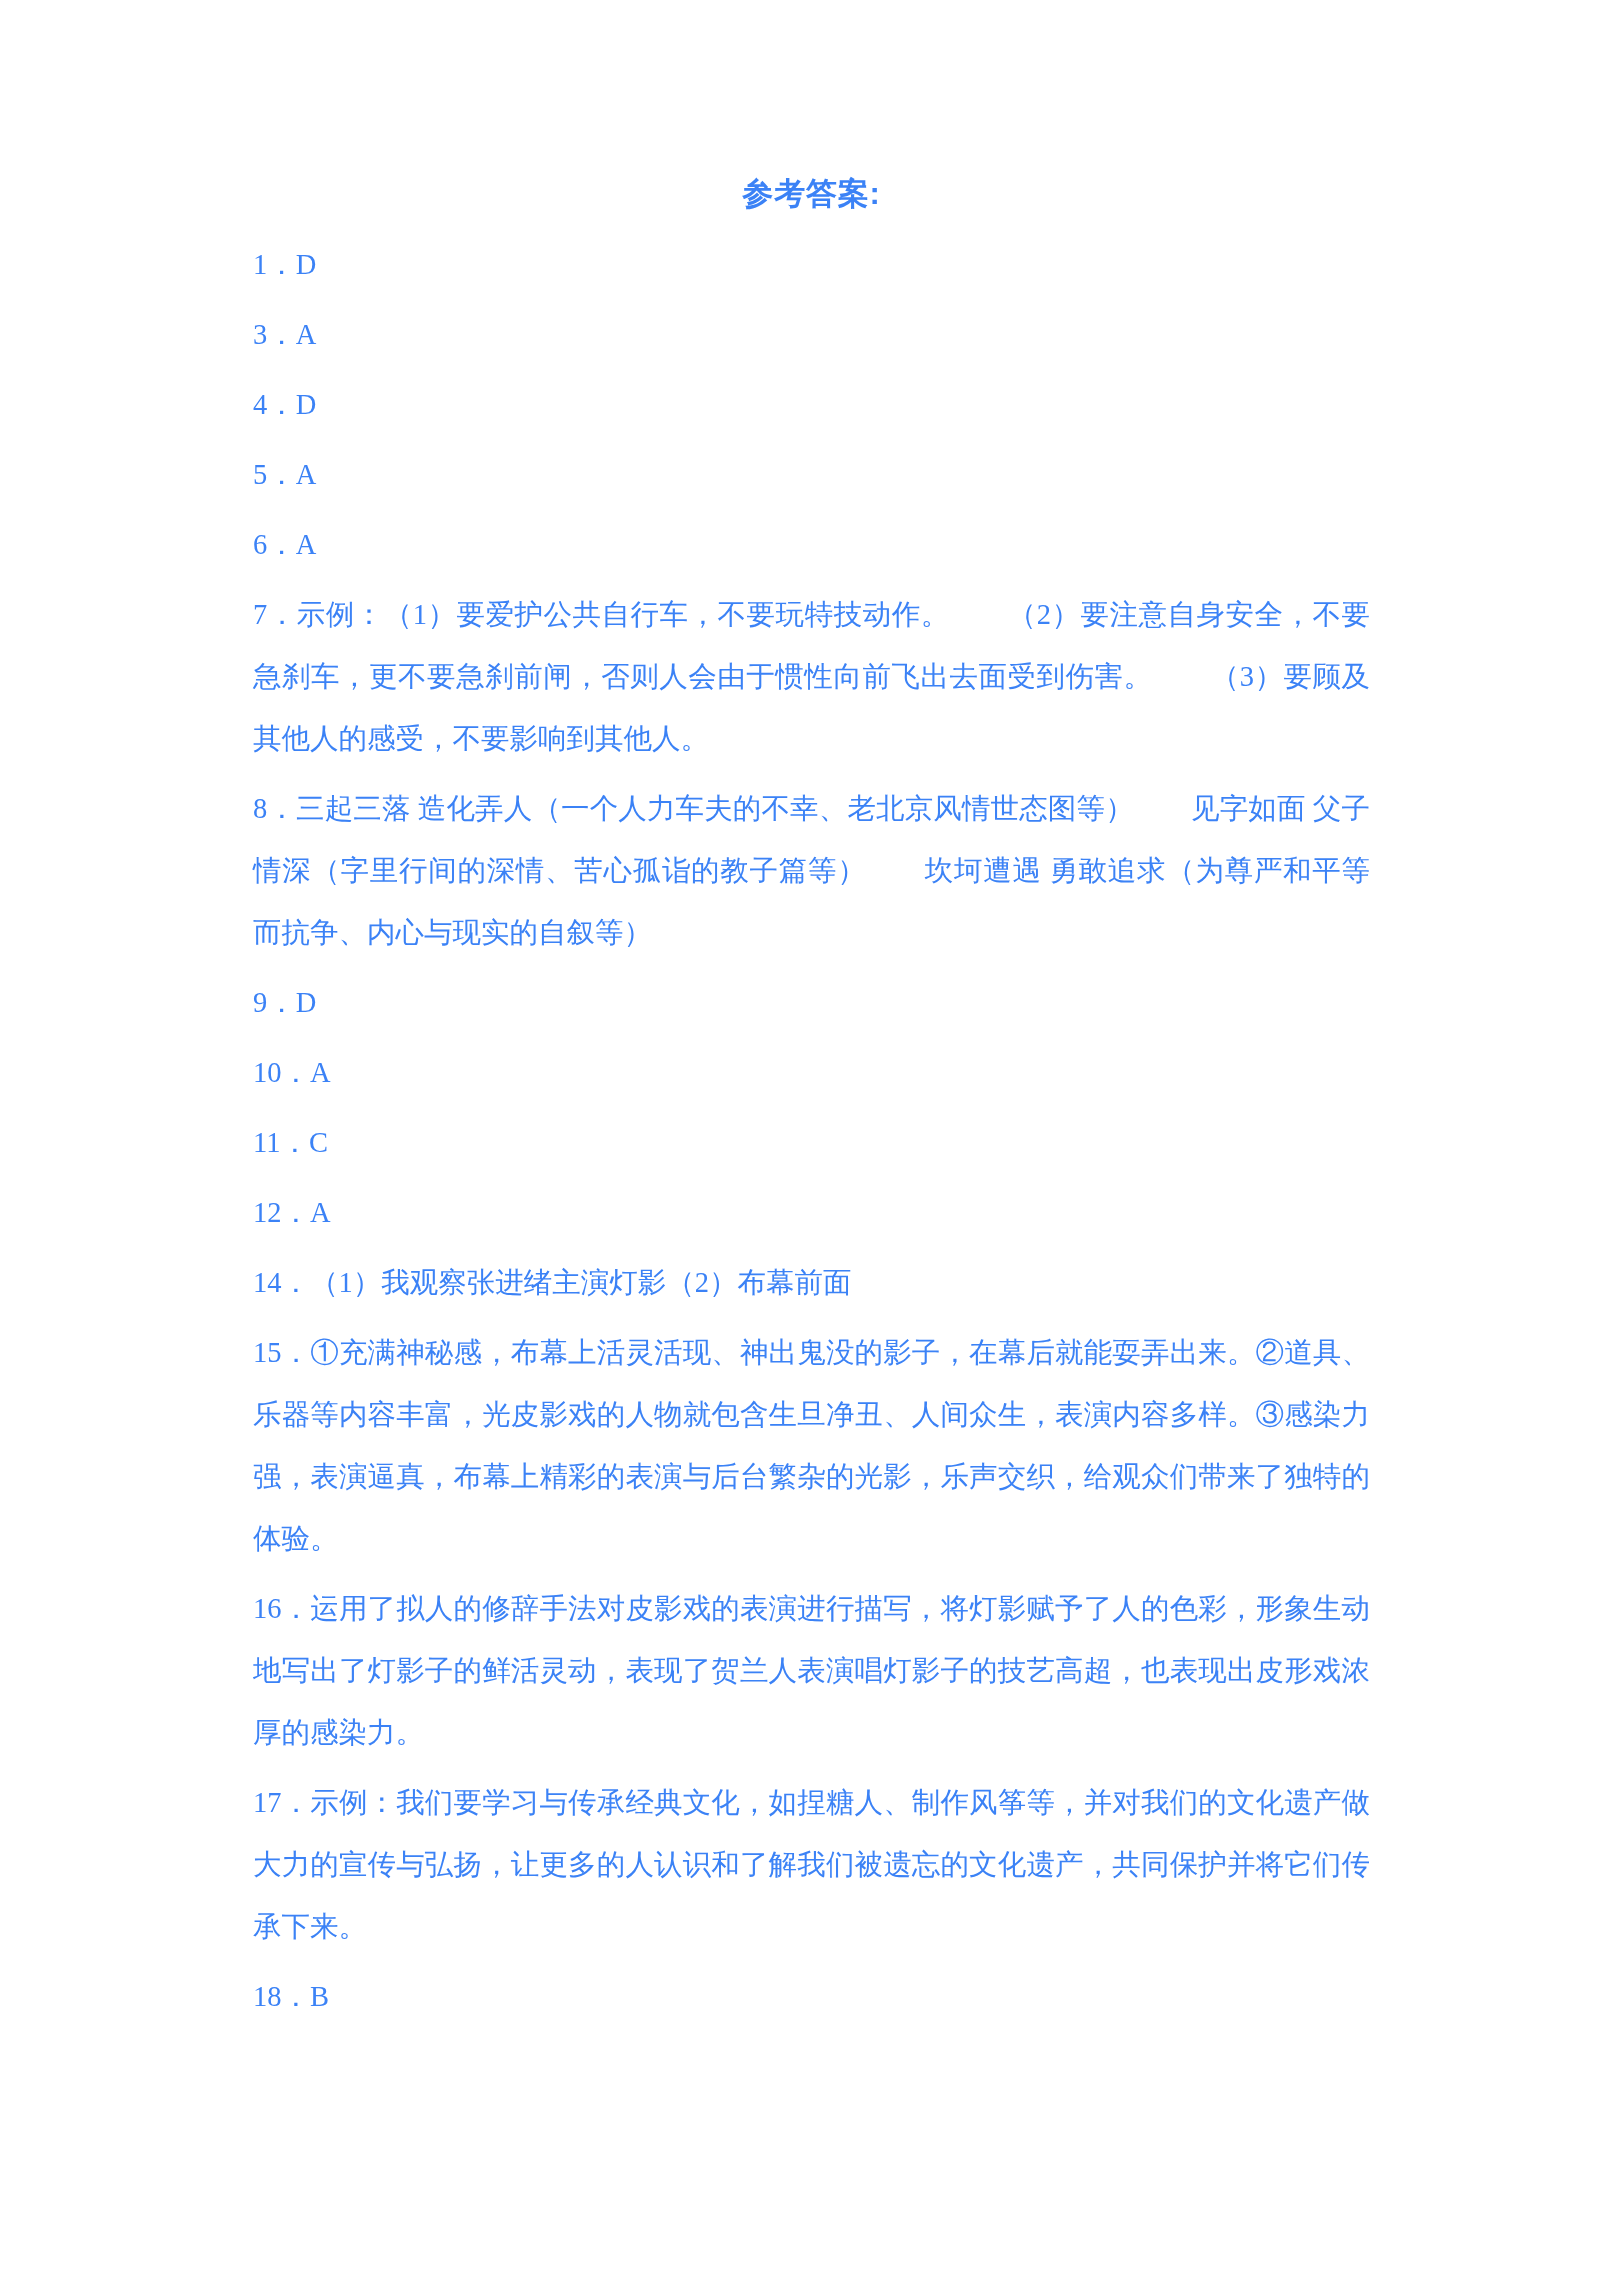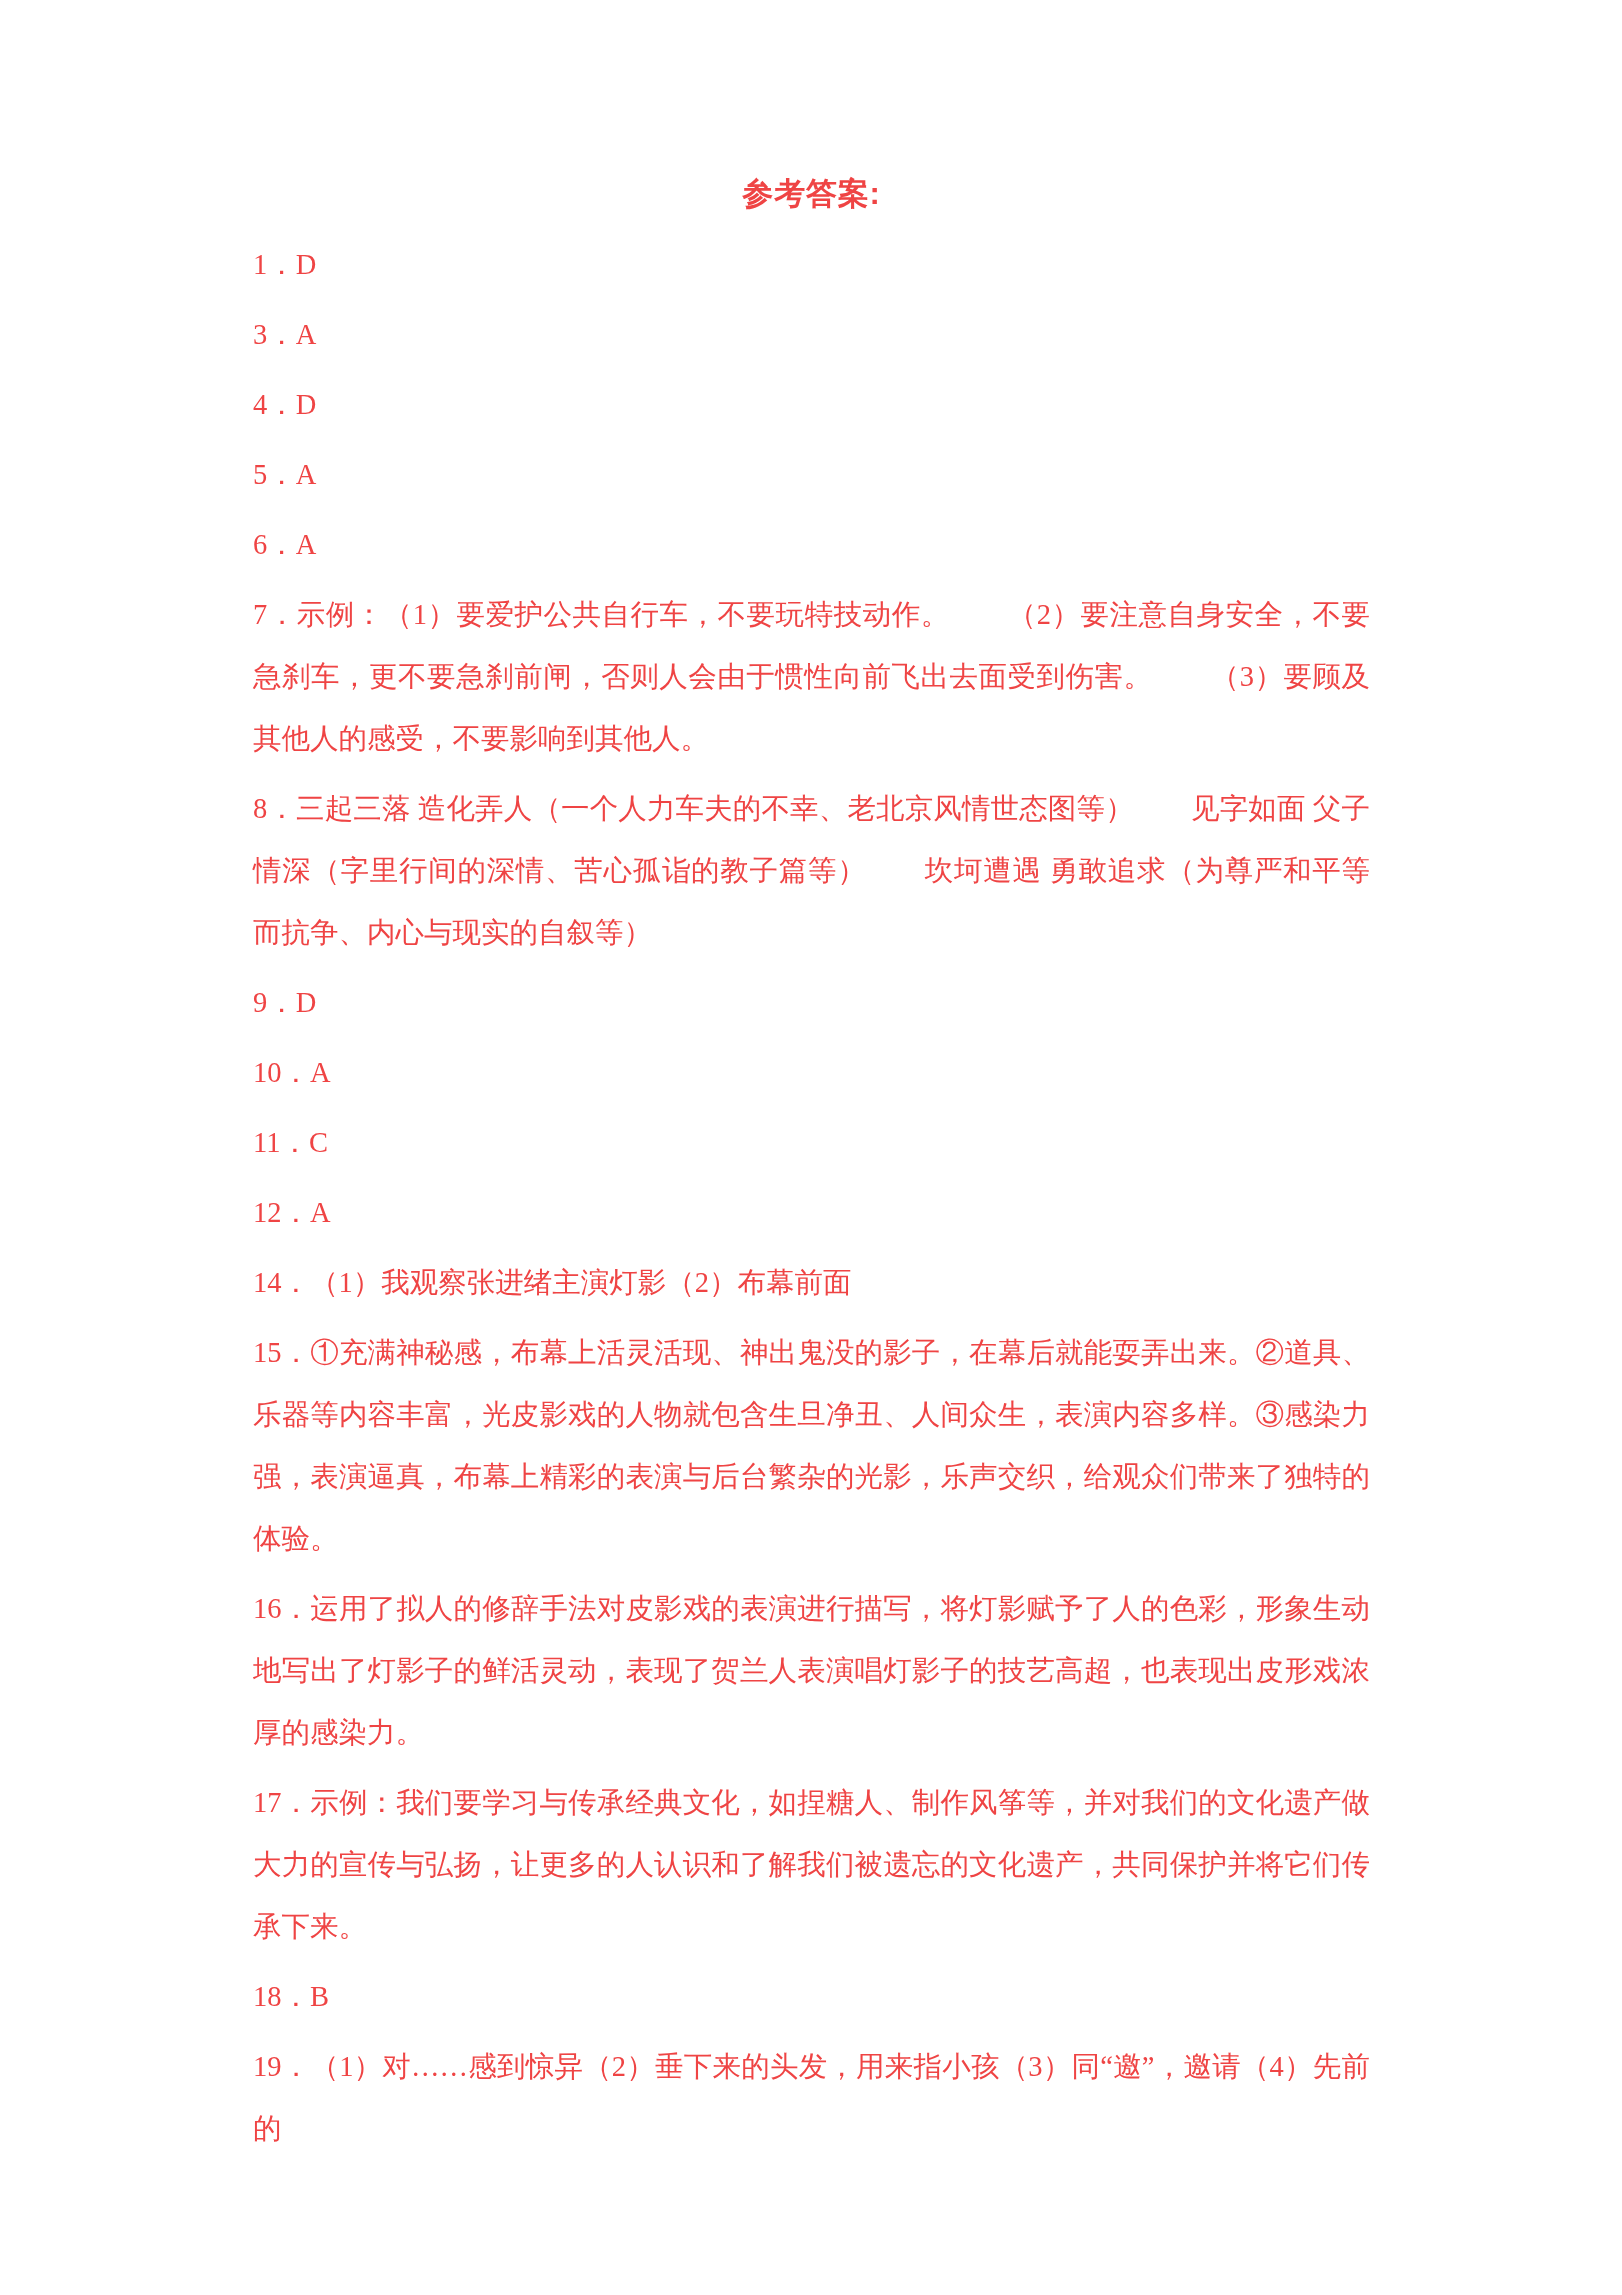--- a/index.html
+++ b/index.html
@@ -9,21 +9,21 @@
   }
   .page {
     position: relative;
     width: 1623px;
     height: 2295px;
     background: #ffffff;
     box-sizing: border-box;
     padding: 0;
     overflow: hidden;
     font-family: "Liberation Serif", "DejaVu Serif", serif;
-    color: #ef4444;
+    color: #3b82f6;
   }
   .content {
     position: absolute;
     left: 245px;
     top: 171px;
     width: 1133px;
   }
   .doc-title {
     text-align: center;
     font-weight: bold;
@@ -63,17 +63,16 @@
     <p class="ans-line">8．三起三落 造化弄人（一个人力车夫的不幸、老北京风情世态图等）　　见字如面 父子情深（字里行间的深情、苦心孤诣的教子篇等）　　坎坷遭遇 勇敢追求（为尊严和平等而抗争、内心与现实的自叙等）</p>
     <p class="ans-line short">9．D</p>
     <p class="ans-line short">10．A</p>
     <p class="ans-line short">11．C</p>
     <p class="ans-line short">12．A</p>
     <p class="ans-line short">14．（1）我观察张进绪主演灯影（2）布幕前面</p>
     <p class="ans-line">15．①充满神秘感，布幕上活灵活现、神出鬼没的影子，在幕后就能耍弄出来。②道具、乐器等内容丰富，光皮影戏的人物就包含生旦净丑、人间众生，表演内容多样。③感染力强，表演逼真，布幕上精彩的表演与后台繁杂的光影，乐声交织，给观众们带来了独特的体验。</p>
     <p class="ans-line">16．运用了拟人的修辞手法对皮影戏的表演进行描写，将灯影赋予了人的色彩，形象生动地写出了灯影子的鲜活灵动，表现了贺兰人表演唱灯影子的技艺高超，也表现出皮形戏浓厚的感染力。</p>
     <p class="ans-line">17．示例：我们要学习与传承经典文化，如捏糖人、制作风筝等，并对我们的文化遗产做大力的宣传与弘扬，让更多的人认识和了解我们被遗忘的文化遗产，共同保护并将它们传承下来。</p>
     <p class="ans-line short">18．B</p>
-    <p class="ans-line">19．（1）对……感到惊异（2）垂下来的头发，用来指小孩（3）同“邀”，邀请（4）先前的</p>
 
   </div>
 </div>
 
 
 </body></html>

